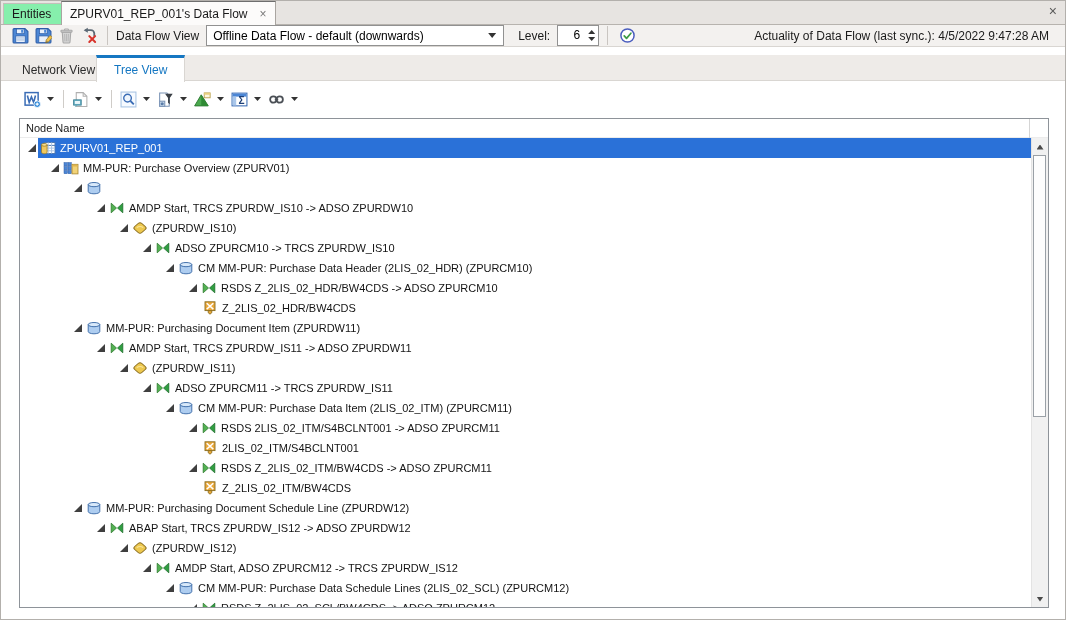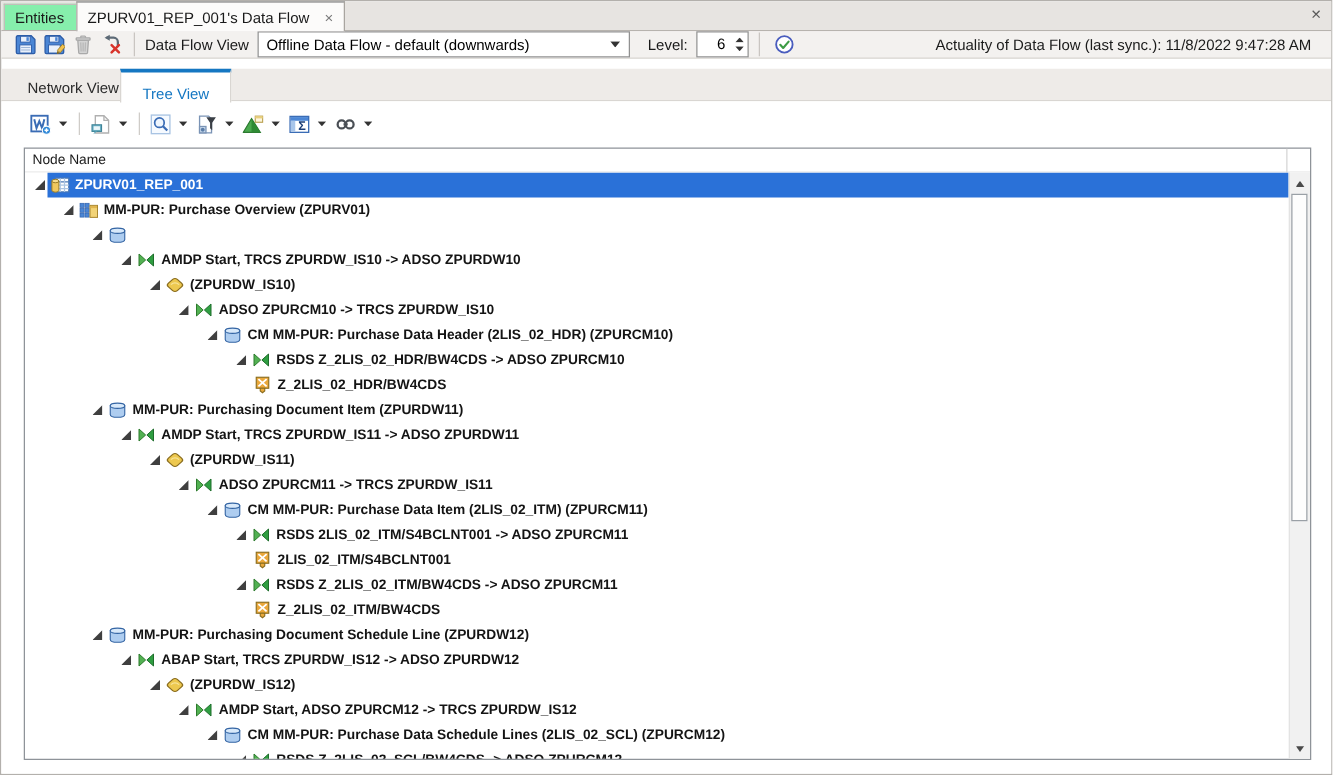--- a/index.html
+++ b/index.html
@@ -27,42 +27,42 @@
   .spin-val { flex:1; text-align:right; padding-right:5px; font-size:12px; line-height:19px; }
   .spin-btns { width:13px; display:flex; flex-direction:column; align-items:center; justify-content:center; gap:3px; }
   .spin-up { width:7px; height:4px; background:#333; clip-path:polygon(50% 0,100% 100%,0 100%); }
   .spin-down { width:7px; height:4px; background:#333; clip-path:polygon(0 0,100% 0,50% 100%); }
   .actuality { margin-left:auto; font-size:12px; color:#1a1a1a; padding-right:8px; white-space:nowrap; }
 
   
   .view-tabbar { position:absolute; left:0; top:54px; right:0; height:26px; background:#eeebe8; border-bottom:1px solid #d9d6d2; }
   .view-tab { position:absolute; top:0; height:26px; display:flex; align-items:center; padding:0 17px; font-size:12px; color:#2b2b2b; border-top:3px solid transparent; }
   .view-tab.inactive { left:4px; }
-  .view-tab.active { left:95px; background:#fff; border-left:1px solid #d9d6d2; border-right:1px solid #d9d6d2; border-top:3px solid #1577c2; color:#1577c2; height:27px; z-index:2;align-items:flex-end; }
+  .view-tab.active { left:95px; background:#fff; border-left:1px solid #d9d6d2; border-right:1px solid #d9d6d2; border-top:3px solid #1577c2; color:#1577c2; height:27px; z-index:2; }
 
   
   .content { position:absolute; left:0; top:80px; right:0; bottom:0; background:#fff; }
 
   .icon-toolbar { position:absolute; left:20px; top:6px; height:24px; display:flex; align-items:center; }
   .tb-btn { width:22px; height:22px; display:flex; align-items:center; justify-content:center; flex:none; }
   .tb-btn svg { width:17px; height:17px; }
   .tb-drop { width:15px; height:22px; display:flex; align-items:center; justify-content:center; flex:none; }
   .drop-arrow { width:7px; height:4px; background:#333; clip-path:polygon(0 0,100% 0,50% 100%); }
   .tb-sep { width:1px; height:18px; background:#cfccc8; margin:0 5px; flex:none; }
 
   
   .tree-panel { position:absolute; left:18px; top:37px; width:1030px; height:490px; border:1px solid #8e9399; background:#fff; }
   .tree-header { position:relative; height:19px; font-size:11px; color:#1a1a1a; line-height:19px; padding-left:6px; border-bottom:1px solid #ececec; }
   .col-div { position:absolute; top:0; left:1009px; width:1px; height:19px; background:#d5d5d5; }
   .tree-body { position:absolute; left:0; top:19px; right:17px; bottom:0; overflow:hidden; }
   .tree-row { height:20px; display:flex; align-items:center; font-size:11px; color:#141414; white-space:nowrap; }
   .indent { flex:none; height:20px; }
   .twisty { width:12px; height:12px; flex:none; display:flex; align-items:center; justify-content:center; }
   .twisty.expanded::after { content:""; width:8px; height:8px; background:#3f3f3f; clip-path:polygon(100% 0,100% 100%,0 100%); }
-  .row-body { display:flex; align-items:center; height:20px; flex:1; min-width:0; padding-left:2px;font-weight:bold; }
+  .row-body { display:flex; align-items:center; height:20px; flex:1; min-width:0; padding-left:2px; }
   .tree-row.selected .row-body { background:#2a71d8; color:#fff; }
   .node-icon { width:16px; height:16px; margin-right:4px; flex:none; display:inline-flex; }
   .node-icon svg { width:16px; height:16px; }
 
   
   .scrollbar { position:absolute; top:19px; right:0; bottom:0; width:17px; background:#f1f1f1; border-left:1px solid #e3e3e3; }
   .sb-btn { position:absolute; left:0; right:0; height:16px; display:flex; align-items:center; justify-content:center; background:#f1f1f1; }
   .sb-btn.up { top:1px; } .sb-btn.down { bottom:0; }
   .sb-btn.up::after { content:""; width:7px; height:5px; background:#4a4a4a; clip-path:polygon(50% 0,100% 100%,0 100%); }
   .sb-btn.down::after { content:""; width:7px; height:5px; background:#4a4a4a; clip-path:polygon(0 0,100% 0,50% 100%); }
@@ -157,21 +157,21 @@
     </div>
     <span class="sep" style="margin:0 8px;"></span>
     <span class="mtb-btn" id="sync-btn">
         <span style="display:inline-flex">
           <svg viewBox="0 0 16 16">
             <circle cx="8" cy="8" r="6.2" fill="#fff" stroke="#4a5dbe" stroke-width="1.4"></circle>
             <path d="M4.9 8.3l2.2 2.4 4.1-4.8" fill="none" stroke="#3d9c45" stroke-width="1.6" stroke-linecap="round" stroke-linejoin="round"></path>
           </svg>
         </span>
       </span>
-    <span class="actuality">Actuality of Data Flow (last sync.): 11/8/2022 9:47:28 AM</span>
+    <span class="actuality">Actuality of Data Flow (last sync.): 4/5/2022 9:47:28 AM</span>
   </div>
 
   <div class="view-tabbar">
     <div class="view-tab inactive">
       <span>Network View</span>
     </div>
     <div class="view-tab active">
       <span>Tree View</span>
     </div>
   </div>

